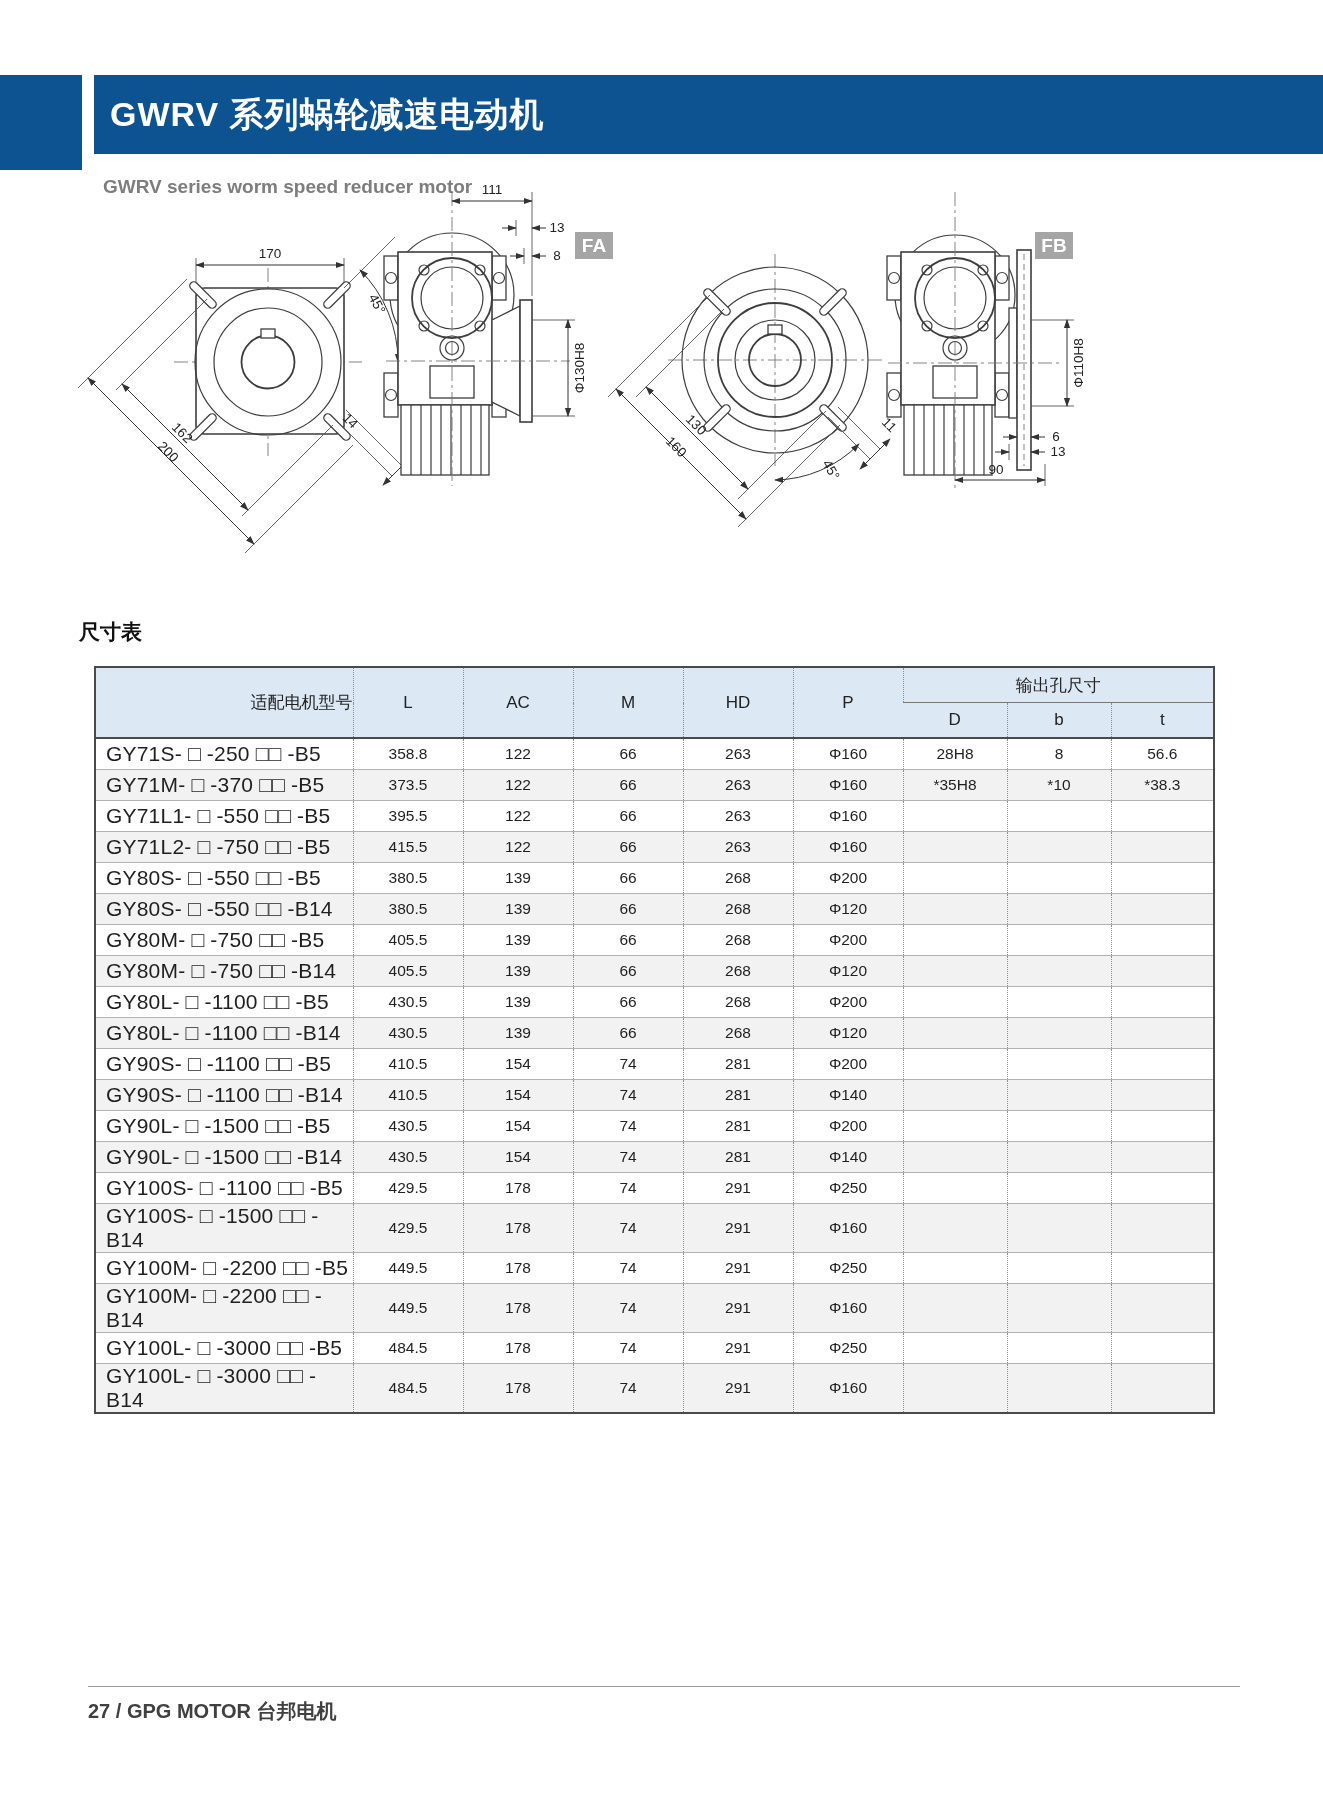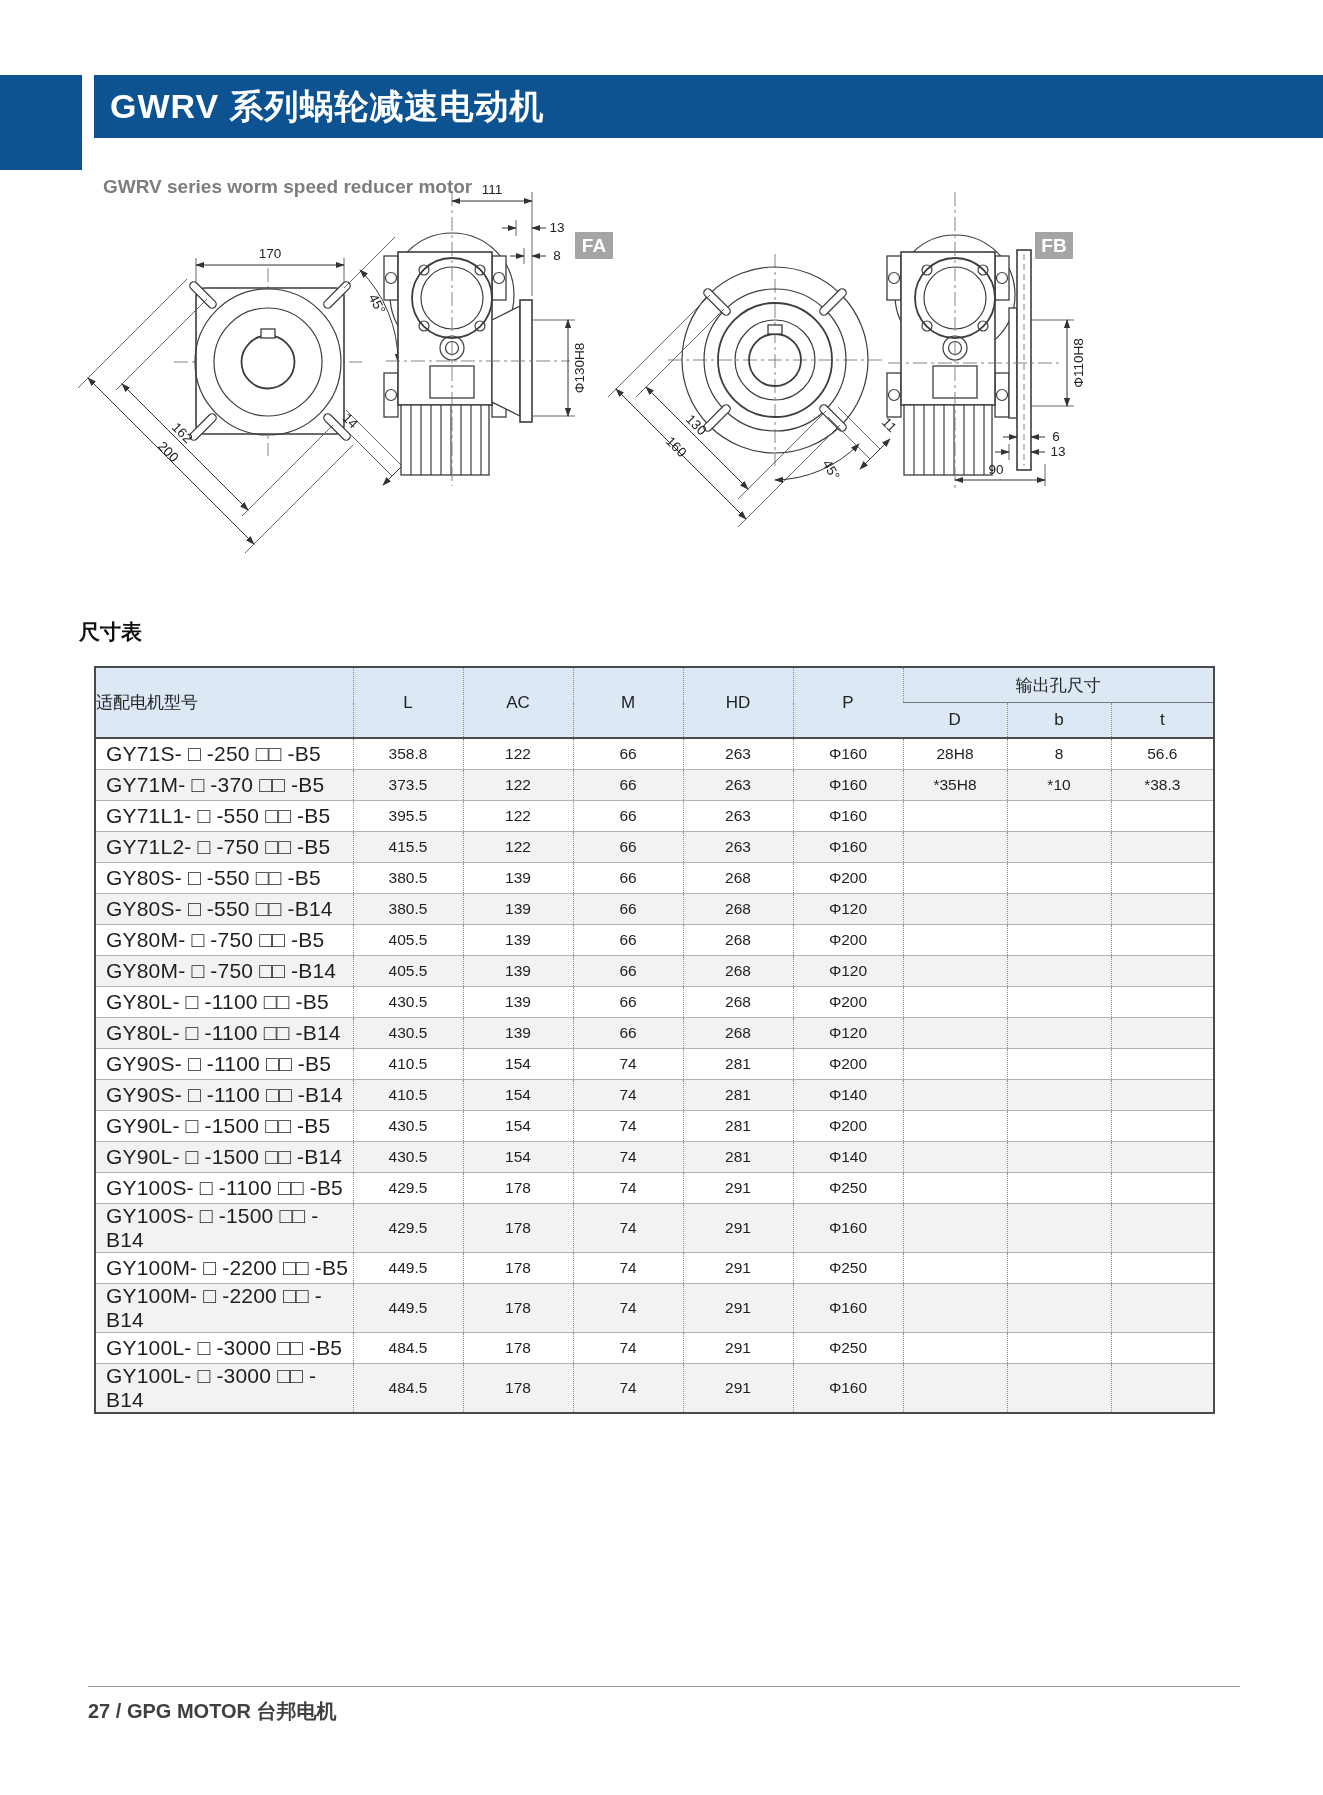--- a/index.html
+++ b/index.html
@@ -3,21 +3,21 @@
 <meta charset="utf-8">
 <style>
   html,body{margin:0;padding:0;background:#e8e8e8;}
   #page{
     position:relative;width:1323px;height:1795px;background:#ffffff;
     font-family:"Liberation Sans","DejaVu Sans",sans-serif;color:#1f1f1f;
     overflow:hidden;margin:0 auto;
   }
   
   .corner-block{position:absolute;left:0;top:75px;width:82px;height:95px;background:#0d5291;}
-  .title-bar{position:absolute;left:94px;top:75px;right:0;height:63px;background:#0d5291;
+  .title-bar{position:absolute;left:94px;top:75px;right:0;height:79px;background:#0d5291;
     display:flex;align-items:center;}
   .title-bar span{color:#fff;font-size:34px;font-weight:bold;padding-left:16px;letter-spacing:1px;}
   .subtitle{position:absolute;left:103px;top:146px;font-size:19px;font-weight:bold;color:#7d7d7d;margin-top:30px;}
   
   .drawings{position:absolute;left:70px;top:168px;width:1185px;height:385px;}
   .outline{fill:#fff;stroke:#3d3d3d;stroke-width:1.6;}
   .thin{fill:none;stroke:#3d3d3d;stroke-width:1.2;}
   .med{fill:none;stroke:#3d3d3d;stroke-width:1.8;}
   .wfill{fill:#fff;stroke:#3d3d3d;stroke-width:1.3;}
   .cl{stroke:#777;stroke-width:0.9;stroke-dasharray:14 4 3 4;fill:none;}
@@ -276,21 +276,21 @@
           <col style="width:110px">
         <col style="width:110px">
           <col style="width:110px">
           <col style="width:110px">
         <col style="width:104px">
           <col style="width:104px">
           <col style="width:103px">
       </colgroup>
       <thead>
         <tr class="hrow1">
-          <th rowspan="2" style="text-align:left;padding-left:0;">适配电机型号</th>
+          <th rowspan="2" style="text-align:right;padding-left:0;">适配电机型号</th>
           <th rowspan="2">L</th>
           <th rowspan="2">AC</th>
           <th rowspan="2">M</th>
           <th rowspan="2">HD</th>
           <th rowspan="2">P</th>
           <th colspan="3" class="group-head">输出孔尺寸</th>
         </tr>
         <tr class="hrow2">
           <th>D</th>
           <th>b</th>

